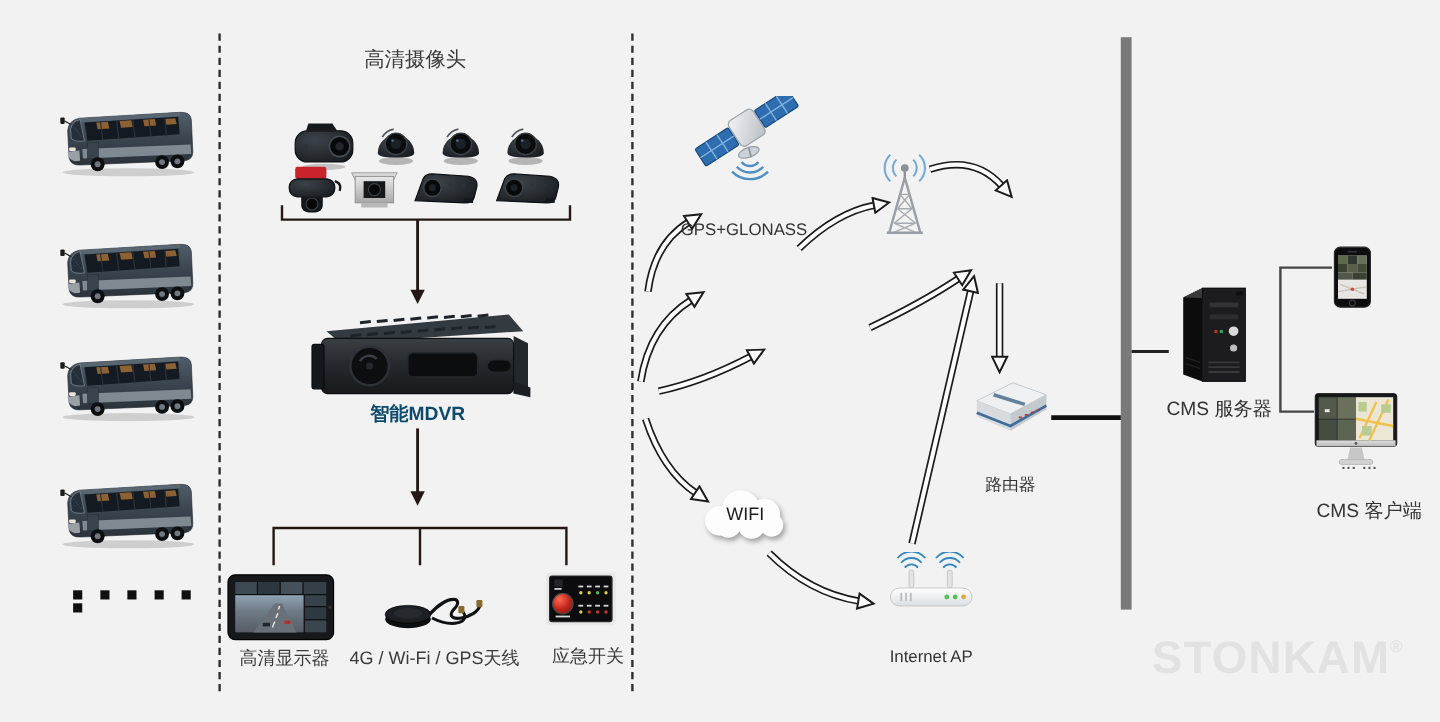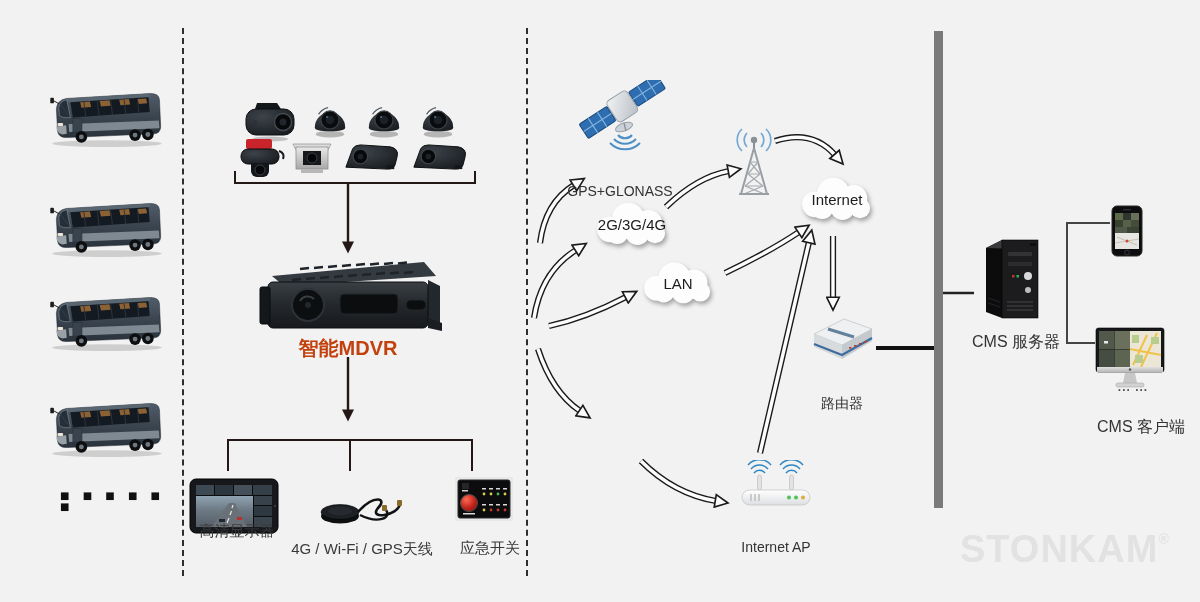--- a/index.html
+++ b/index.html
@@ -14,21 +14,21 @@
   .cloud-label{position:absolute;left:0;top:54%;width:100%;transform:translateY(-50%);
     text-align:center;font-size:15px;color:#1c1c1c;}
   .bus{position:absolute;left:46px;width:122px;height:64px;}
   .bus svg{width:100%;height:100%;overflow:visible;}
   #bus-ellipsis{position:absolute;left:60px;top:490px;width:120px;font-size:10px;
     letter-spacing:5px;color:#101010;font-family:"DejaVu Sans",sans-serif;}
   #divider-bar{position:absolute;left:934px;top:31px;width:9px;height:477px;background:#7a7a7a;}
   #watermark{position:absolute;left:960px;top:528px;font-size:38px;font-weight:700;
     letter-spacing:1px;color:#e2e2e2;white-space:nowrap;}
   #watermark sup{font-size:14px;vertical-align:18px;font-weight:700;}
-  .mdvr-label{font-weight:600;font-size:20px;color:#c2410c;}
+  .mdvr-label{font-weight:600;font-size:16px;color:#0c4a6e;}
   .cms-label{font-size:16px;color:#333;}
   .dots-small{font-size:12px;font-weight:bold;color:#555;letter-spacing:1px;}
   svg{display:block;}
 </style>
 </head>
 <body>
 
 <div id="canvas">
 
   <svg width="0" height="0" style="position:absolute">
@@ -206,20 +206,21 @@
         <use href="#busicon"></use>
       </svg>
     </div>
   <div class="bus" style="top:396px">
       <svg viewBox="0 0 200 100">
         <use href="#busicon"></use>
       </svg>
     </div>
   <div id="bus-ellipsis">■ ■ ■ ■ ■ ■</div>
 
+  <div class="lbl" style="left:270px;top:40px;width:152px;font-size:17px;">高清摄像头</div>
 
   <svg class="abs" style="left:243px;top:100px" width="54" height="42" viewBox="0 0 54 42">
     <path d="M14,3 h20 l4,6 h-26 Z" fill="#15181b"></path>
     <rect x="3" y="9" width="48" height="26" rx="10" fill="url(#camG)" stroke="#0c0e10"></rect>
     <circle cx="40" cy="22" r="8.5" fill="#08090b" stroke="#454c52" stroke-width="1.3"></circle>
     <circle cx="40" cy="22" r="3.5" fill="#20262c"></circle>
       <circle cx="12" cy="22" r="2" fill="#2c3238"></circle>
     <ellipse cx="27" cy="39" rx="18" ry="2.5" fill="rgba(0,0,0,0.2)"></ellipse>
   </svg>
   <svg class="abs" style="left:311px;top:99px" width="38" height="40" viewBox="0 0 40 42">
@@ -321,21 +322,21 @@
         <rect x="49" y="28" width="4" height="1.5"></rect>
       </g>
     <g>
         <circle cx="30" cy="34" r="1.4" fill="#d6cf4a"></circle>
         <circle cx="37" cy="34" r="1.4" fill="#c0392b"></circle>
         <circle cx="44" cy="34" r="1.4" fill="#c0392b"></circle>
         <circle cx="51" cy="34" r="1.4" fill="#c0392b"></circle>
       </g>
   </svg>
 
-  <div class="lbl" style="left:186px;top:522px;width:102px;">高清显示器</div>
+  <div class="lbl" style="left:186px;top:540px;width:102px;">高清显示器</div>
   <div class="lbl" style="left:286px;top:540px;width:152px;">4G / Wi-Fi / GPS天线</div>
   <div class="lbl" style="left:442px;top:540px;width:96px;font-family:Liberation Serif, serif;">应急开关</div>
 
   <svg class="abs" style="left:574px;top:80px" width="96" height="72" viewBox="0 0 96 72">
     <g transform="rotate(-33 48 26)">
       <rect x="2" y="18" width="33" height="17" rx="1.5" fill="#2d6db0" stroke="#17497f"></rect>
       <path d="M13,18 v17 M24,18 v17 M2,26.5 h33" stroke="#7fb3de" stroke-width="1.2" fill="none"></path>
       <rect x="61" y="18" width="33" height="17" rx="1.5" fill="#2d6db0" stroke="#17497f"></rect>
       <path d="M72,18 v17 M83,18 v17 M61,26.5 h33" stroke="#7fb3de" stroke-width="1.2" fill="none"></path>
       <rect x="36" y="14" width="24" height="25" rx="4" fill="url(#satG)" stroke="#9aa2aa"></rect>
@@ -360,37 +361,25 @@
     <circle cx="23" cy="12" r="3.2" fill="#8b9096"></circle>
     <line x1="23" y1="15" x2="23" y2="22" stroke="#8b9096" stroke-width="2"></line>
     <path d="M23,20 L10,66 M23,20 L36,66" stroke="#989ea4" stroke-width="2" fill="none"></path>
     <g stroke="#a6abb0" stroke-width="1.2" fill="none">
       <path d="M19,34 h8 M17,46 h12 M14,58 h18"></path>
       <path d="M19,34 L29,46 M27,34 L17,46 M17,46 L32,58 M29,46 L14,58 M14,58 L33,66 M32,58 L13,66"></path>
     </g>
     <line x1="8" y1="66" x2="38" y2="66" stroke="#989ea4" stroke-width="2"></line>
   </svg>
 
-  <div class="cloud" style="left:586px;top:196px;width:92px;height:52px;">
-    <svg width="92" height="52" viewBox="0 0 100 56">
+  <div class="cloud" style="left:577px;top:402px;width:88px;height:50px;">
+    <svg width="88" height="50" viewBox="0 0 100 56">
         <use href="#cloudicon"></use>
       </svg>
-    <span class="cloud-label">2G/3G/4G</span>
-  </div>
-  <div class="cloud" style="left:633px;top:256px;width:90px;height:50px;">
-    <svg width="90" height="50" viewBox="0 0 100 56">
-        <use href="#cloudicon"></use>
-      </svg>
-    <span class="cloud-label">LAN</span>
-  </div>
-  <div class="cloud" style="left:791px;top:171px;width:92px;height:52px;">
-    <svg width="92" height="52" viewBox="0 0 100 56">
-        <use href="#cloudicon"></use>
-      </svg>
-    <span class="cloud-label">Internet</span>
+    <span class="cloud-label">WIFI</span>
   </div>
 
   <svg class="abs" style="left:806px;top:310px" width="72" height="54" viewBox="0 0 72 54">
     <polygon points="8,24 38,9 66,19 36,35" fill="#eef0f1" stroke="#c2c7ca" stroke-width="0.8"></polygon>
     <polygon points="8,24 36,35 36,49 8,37" fill="#d7dbde"></polygon>
     <polygon points="36,35 66,19 66,31 36,49" fill="#c3c9cd"></polygon>
     <line x1="22" y1="19" x2="48" y2="27" stroke="#4b6f8e" stroke-width="3" opacity="0.85"></line>
     <path d="M8,34 L36,45 L66,28" stroke="#3e6d9d" stroke-width="2.2" fill="none"></path>
     <g fill="#c0392b">
         <rect x="43" y="37" width="2.5" height="1.6"></rect>

